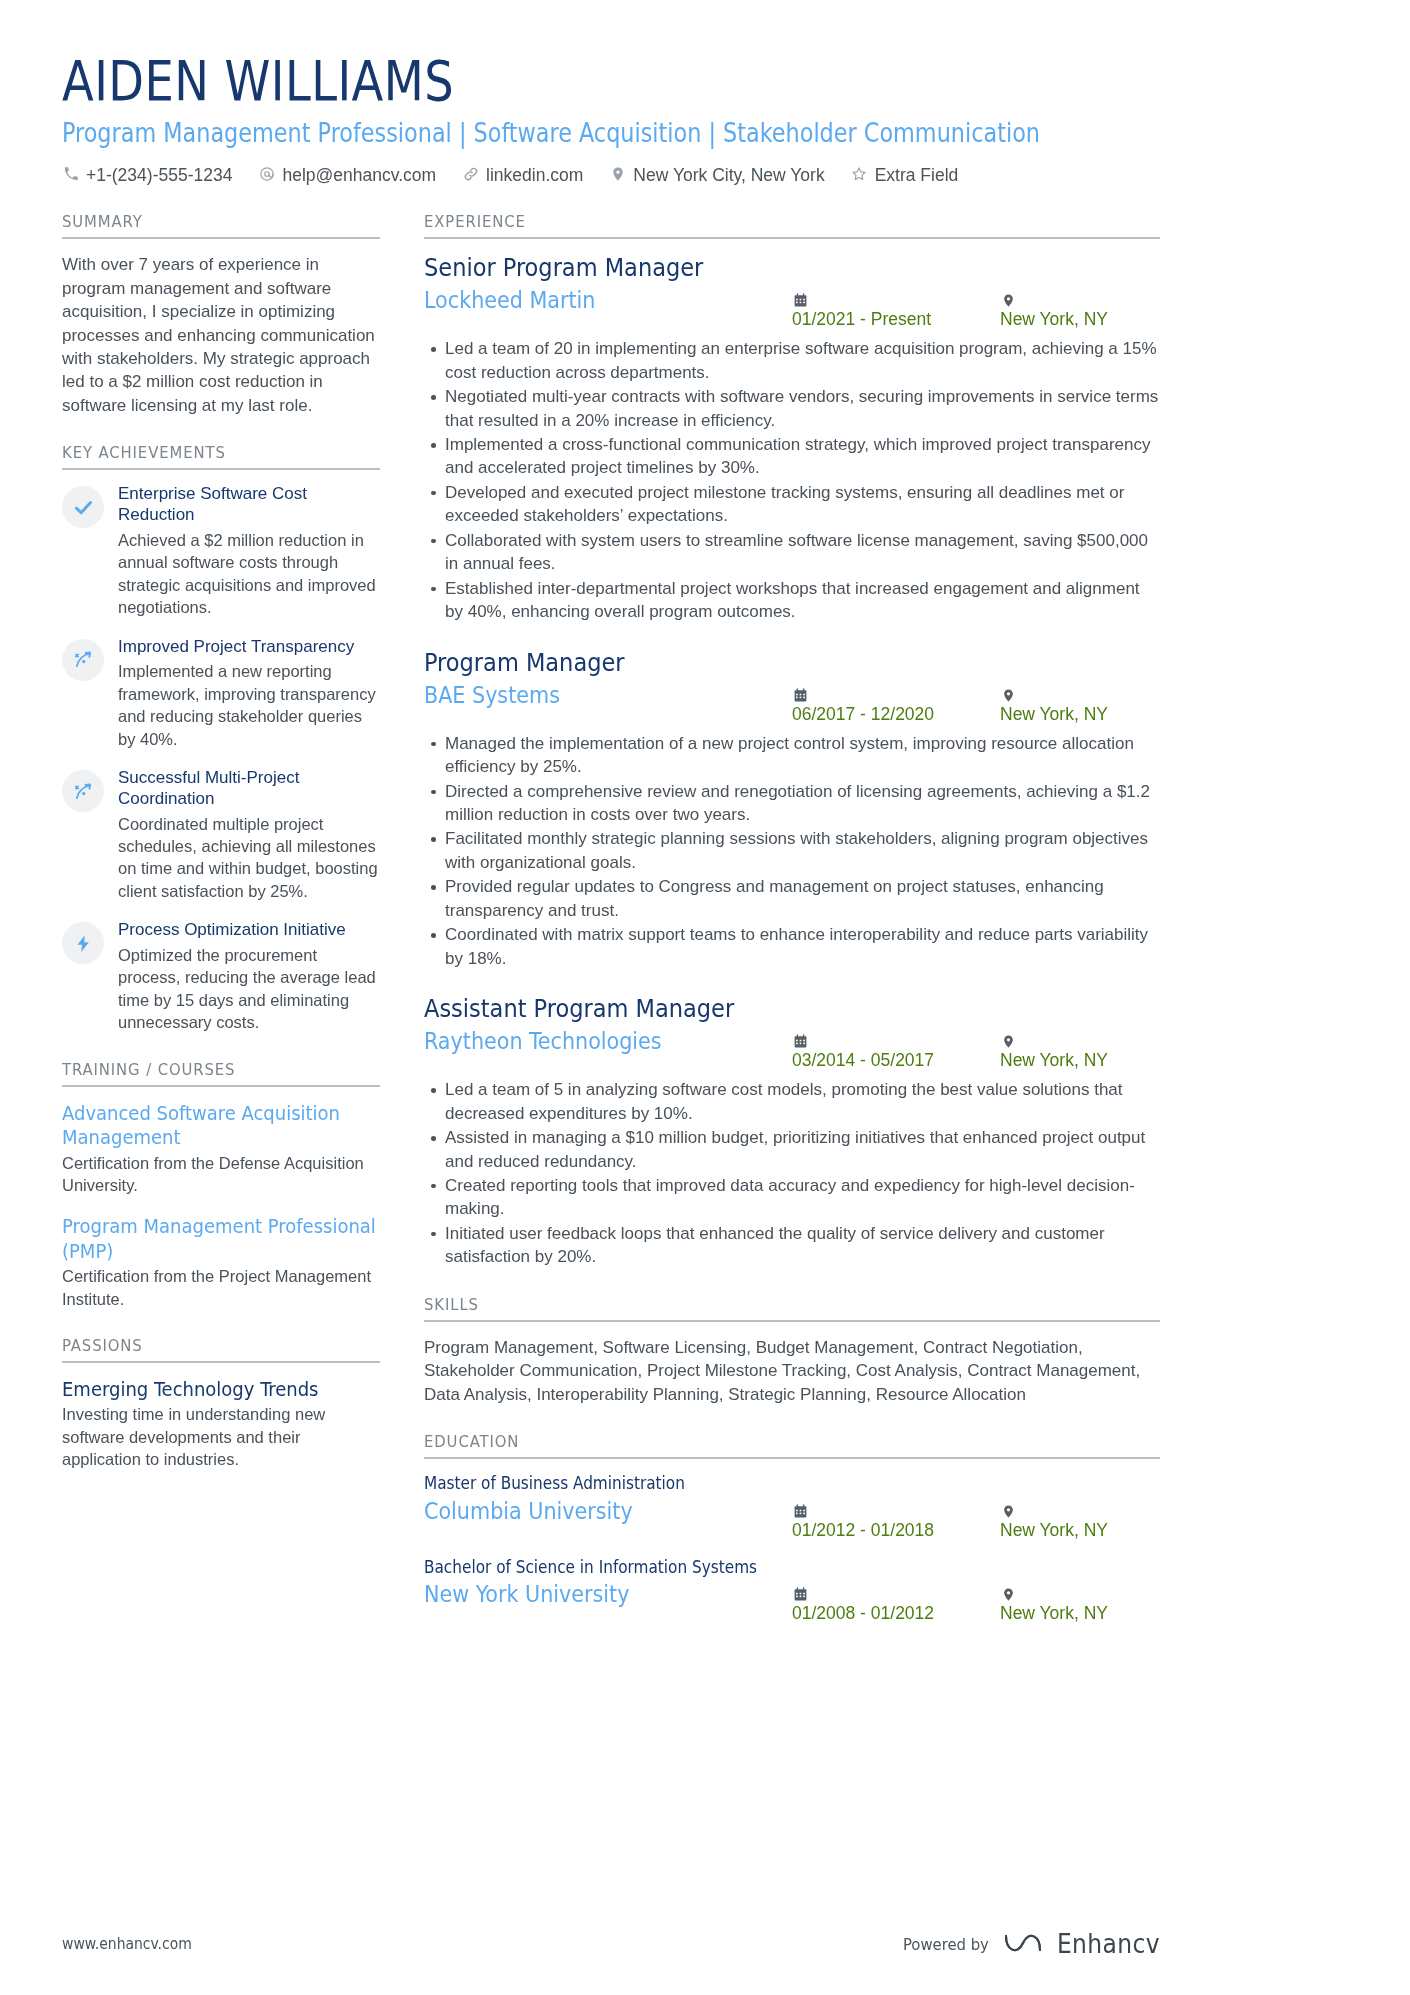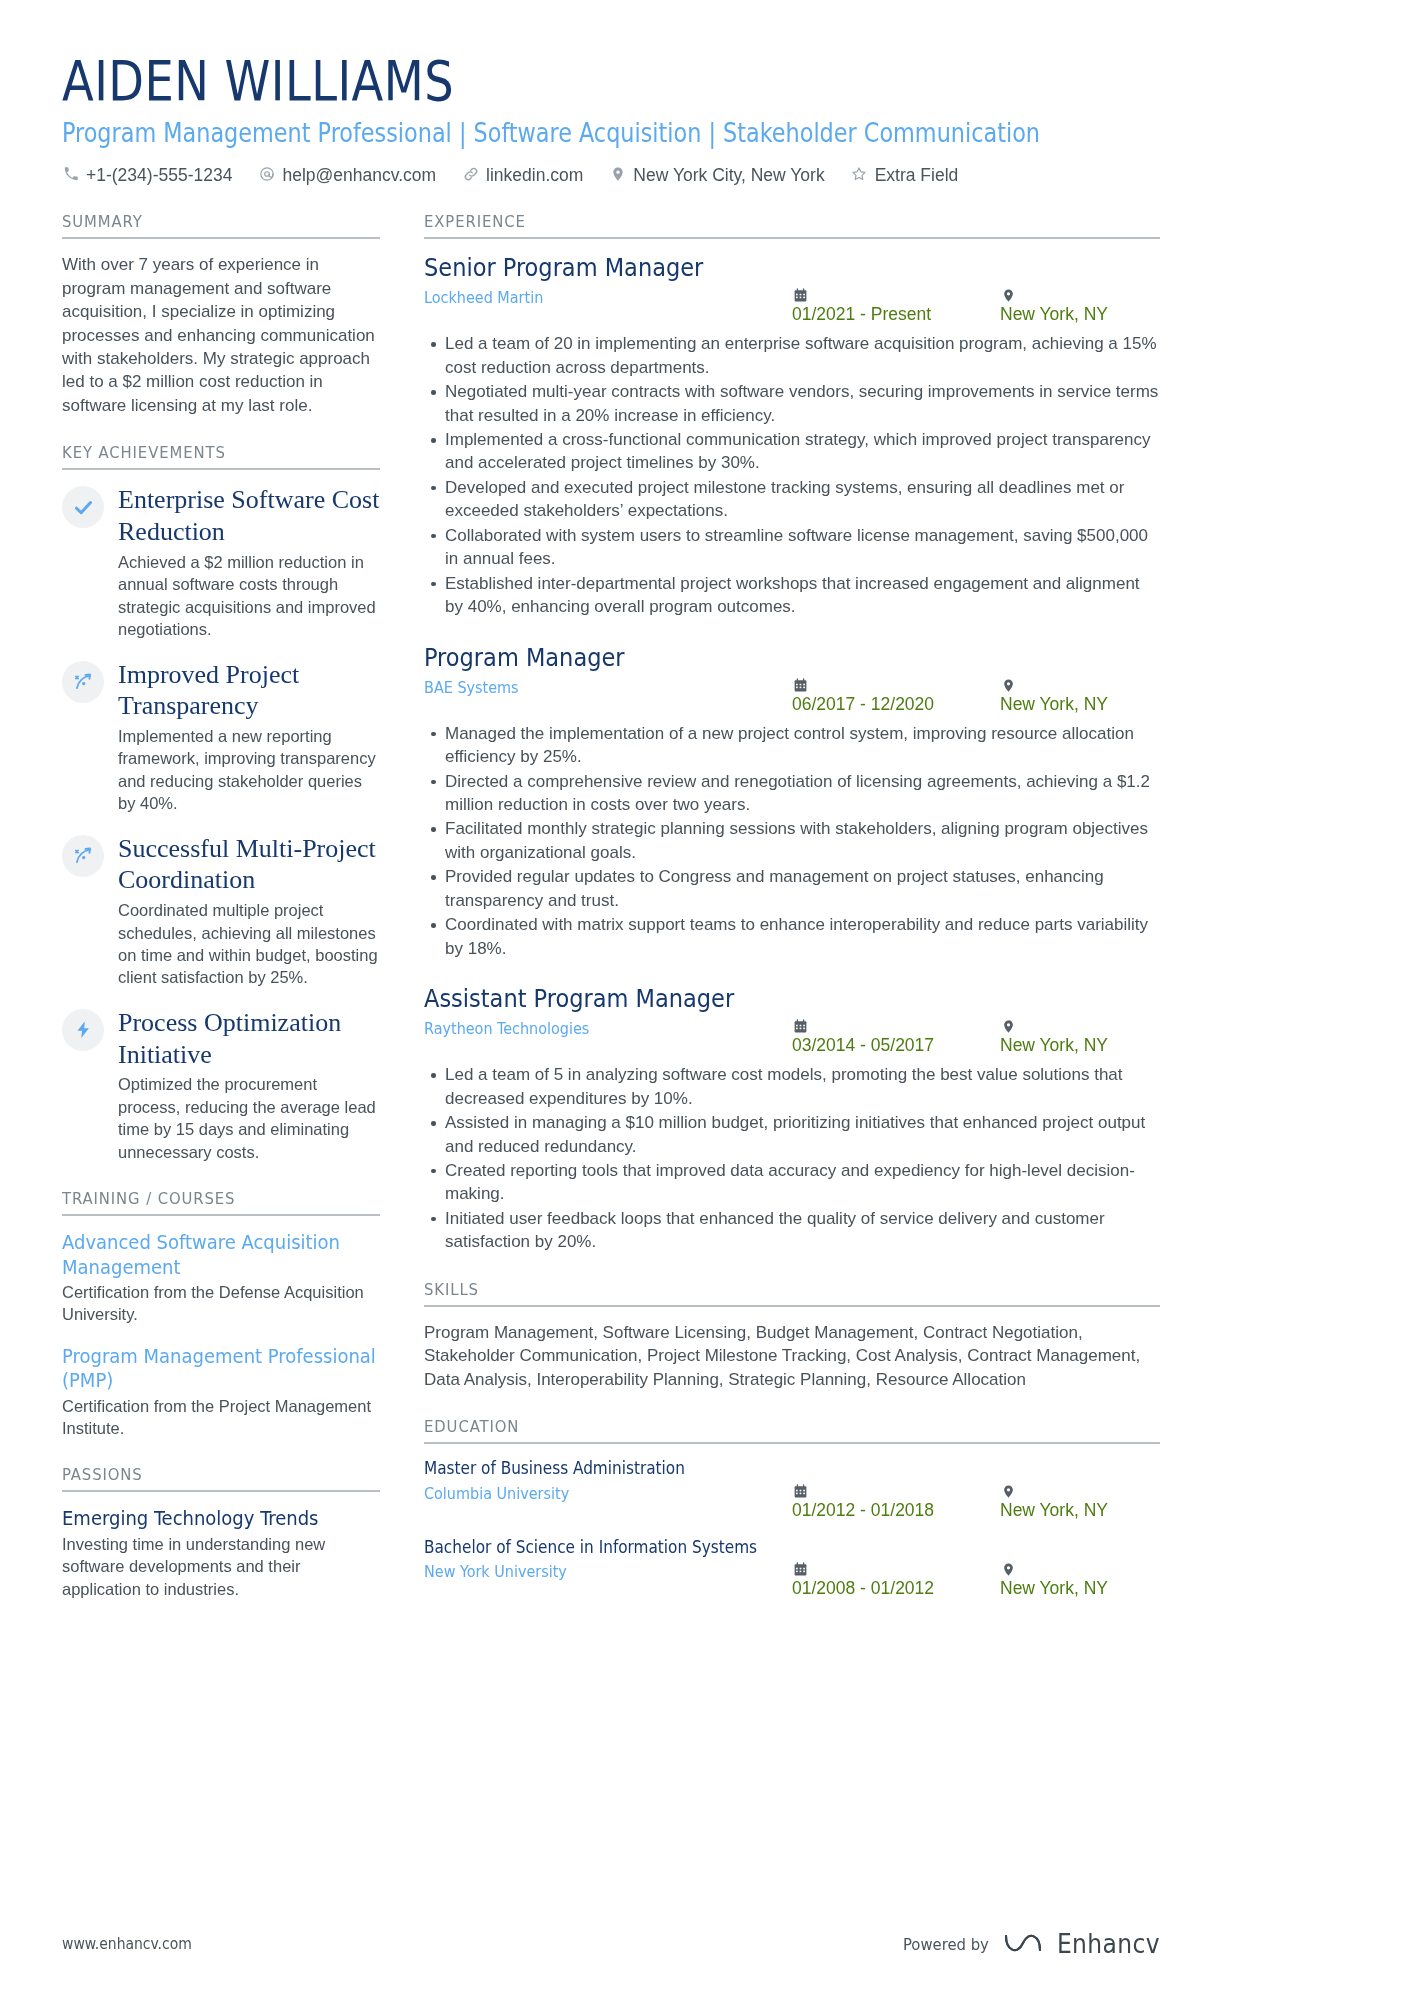--- a/index.html
+++ b/index.html
@@ -115,22 +115,22 @@
     background: #f0f1f2;
     display: flex;
     align-items: center;
     justify-content: center;
     margin-right: 14px;
     margin-top: 2px;
   }
   .ach-badge svg { display: block; }
   .ach-body { flex: 1 1 auto; min-width: 0; }
   .ach-title {
-    font-family: Liberation Serif, serif;
-    font-size: 26px;
+    font-family: Liberation Sans, sans-serif;
+    font-size: 17px;
     color: #16386d;
     line-height: 1.22;
     margin-bottom: 3px;
   }
   .ach-desc {
     font-size: 16.5px;
     line-height: 1.36;
     color: #49525a;
   }
 
@@ -166,21 +166,21 @@
     margin-bottom: 4px;
   }
   .job-meta {
     display: flex;
     align-items: baseline;
     font-size: 17.5px;
     margin-bottom: 7px;
   }
   .job-company {
     font-family: "DejaVu Sans Condensed", "Liberation Sans Narrow", "Liberation Sans", sans-serif;
-    font-size: 16px;
+    font-size: 23px;
     color: #5ba9ef;
     flex: 0 0 auto;
     margin-right: auto;
   }
   .meta-chip {
     display: inline-flex;
     align-items: flex-start;
     color: #4d7c0f;
     font-size: 17.5px;
     white-space: nowrap;

